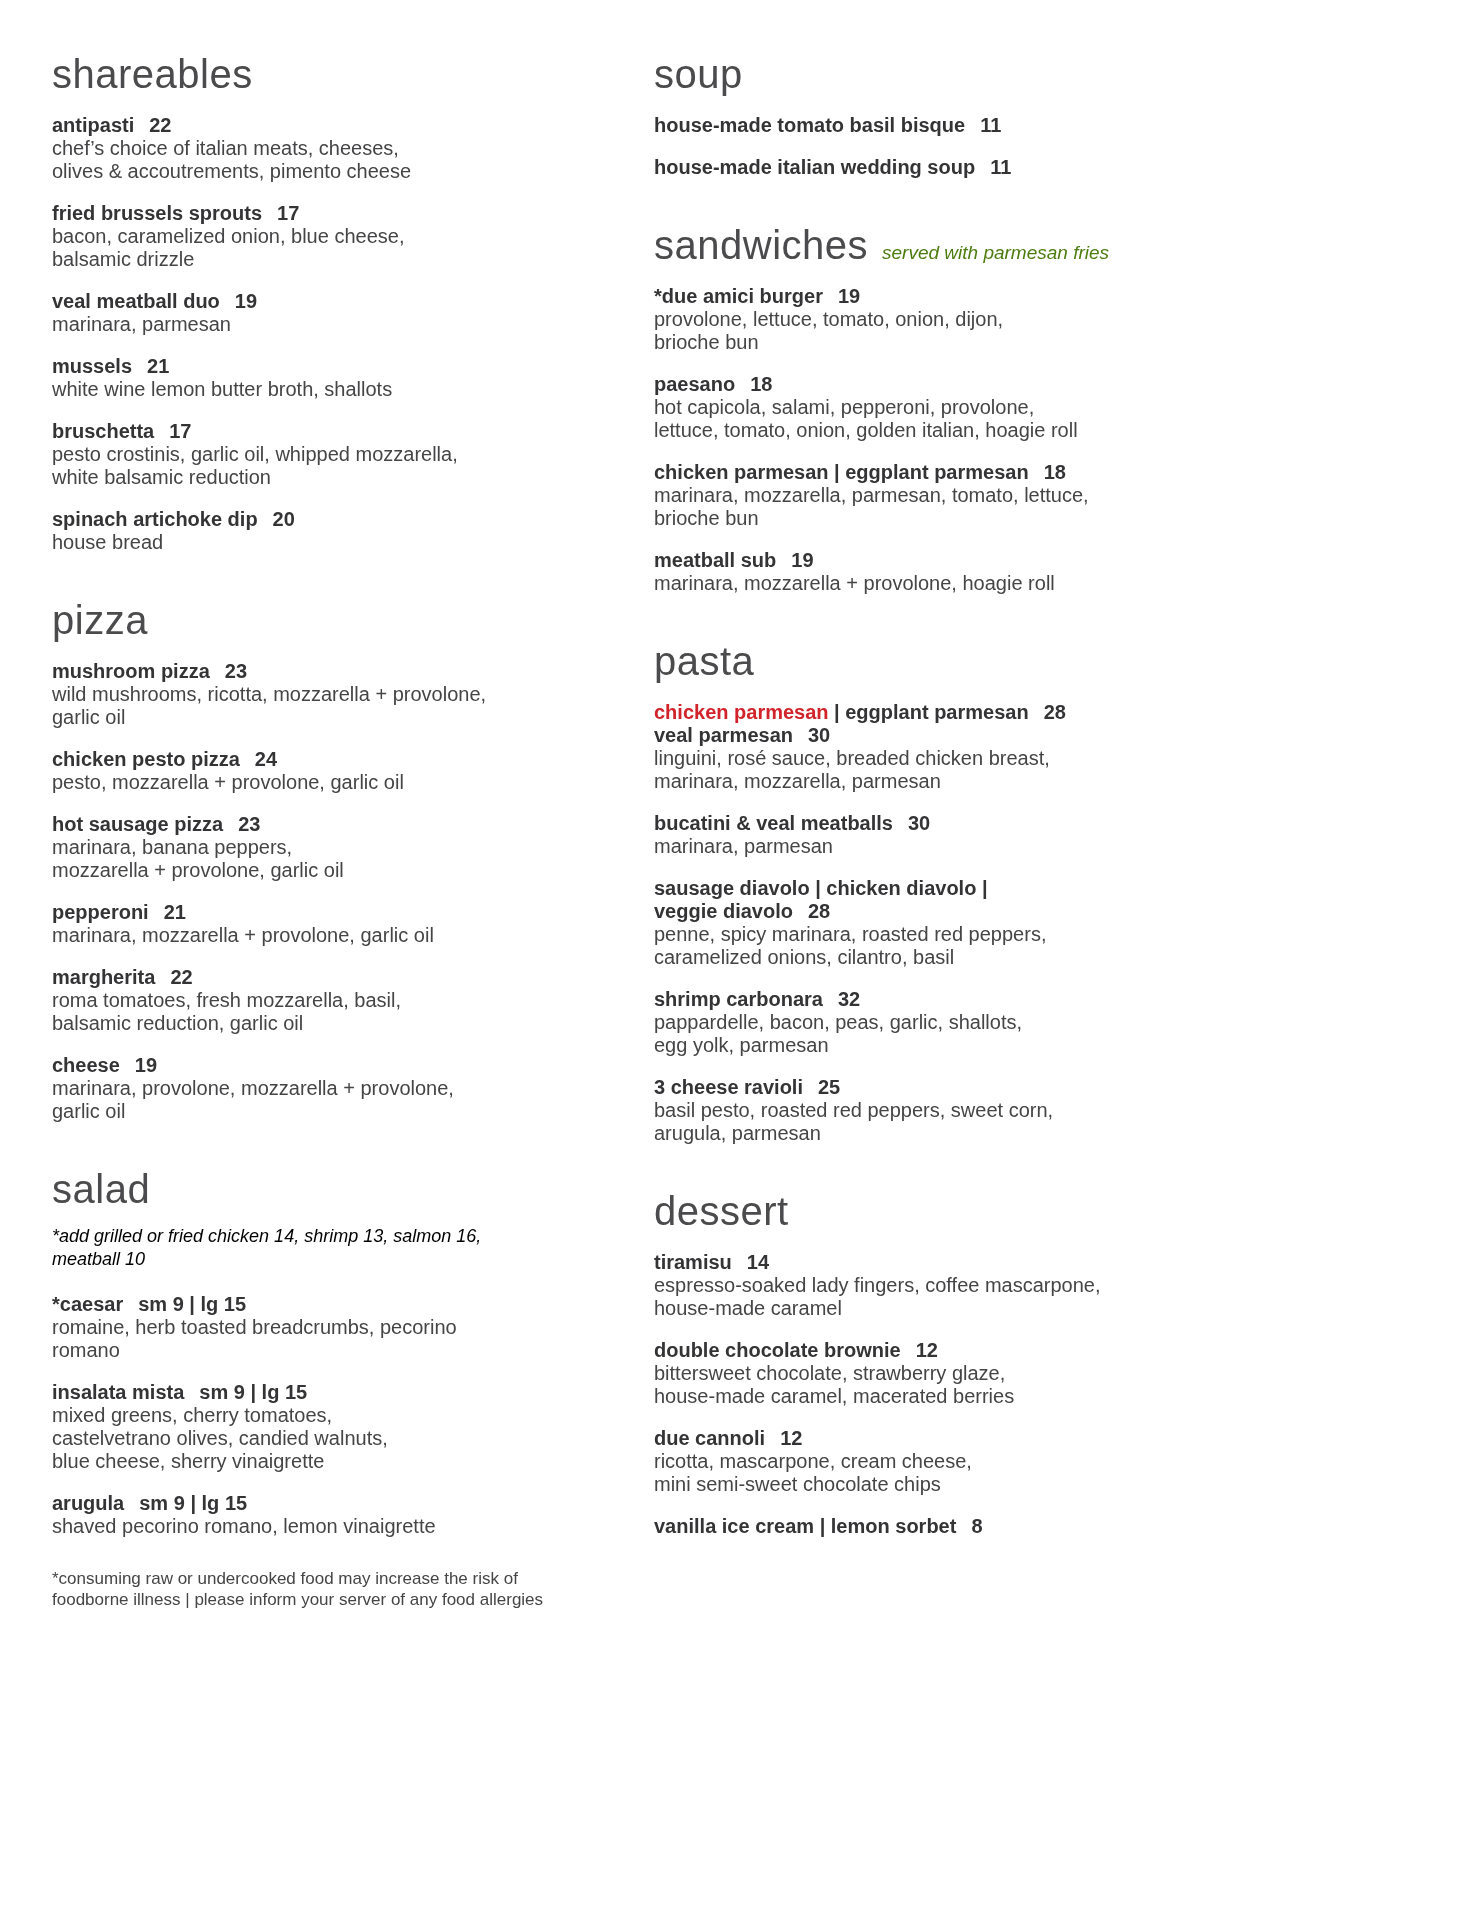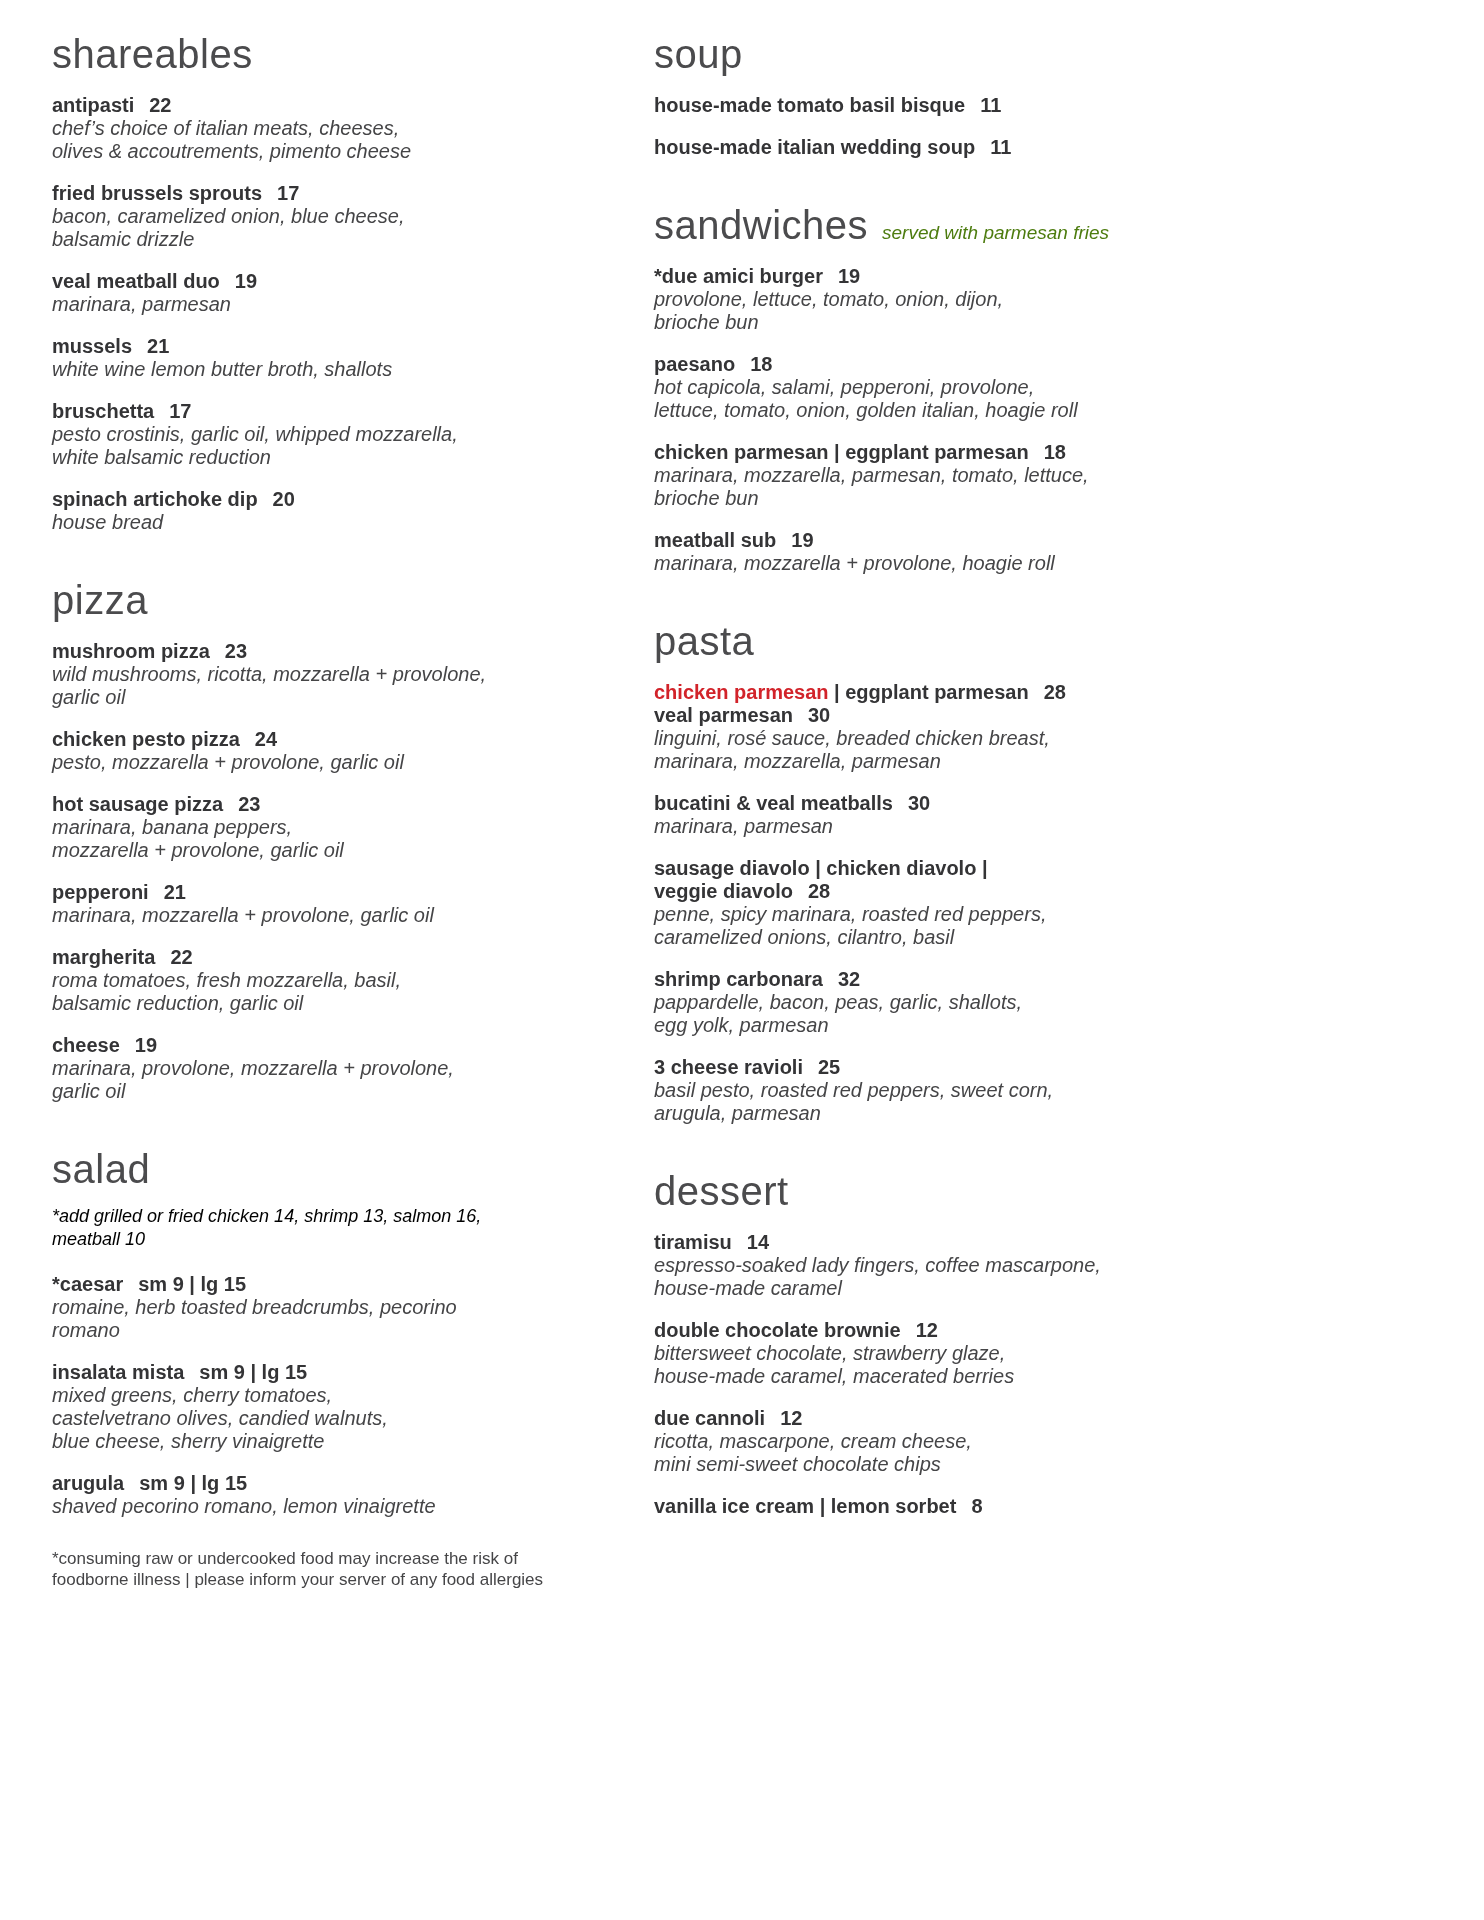--- a/index.html
+++ b/index.html
@@ -7,21 +7,21 @@
   html, body { margin: 0; padding: 0; }
   body {
     width: 1484px;
     min-height: 1920px;
     background: #ffffff;
     font-family: "Liberation Sans", "DejaVu Sans", sans-serif;
     color: #3e3e40;
   }
   .page {
     display: flex;
-    padding: 32px 40px 40px 52px;
+    padding: 52px 40px 40px 52px;
     gap: 36px;
   }
   .column-left  { width: 566px; flex: 0 0 566px; }
   .column-right { width: 600px; flex: 0 0 600px; }
 
   .heading-row { margin: 46px 0 20px; line-height: 1; }
   .menu-section:first-child .heading-row { margin-top: 2px; }
   .section-heading {
     display: inline;
     font-size: 40px;
@@ -51,21 +51,20 @@
     line-height: 23px;
     color: #343436;
   }
   .item-price { margin-left: 15px; }
   .item-desc {
     font-size: 20px;
     line-height: 23px;
     margin: 0;
     white-space: pre-line;
     color: #454547;
-    font-style: italic;
   }
   .footnote {
     font-size: 17px;
     line-height: 21px;
     margin: 30px 0 0;
     white-space: pre-line;
     color: #454547;
   }
 </style>
 </head>

